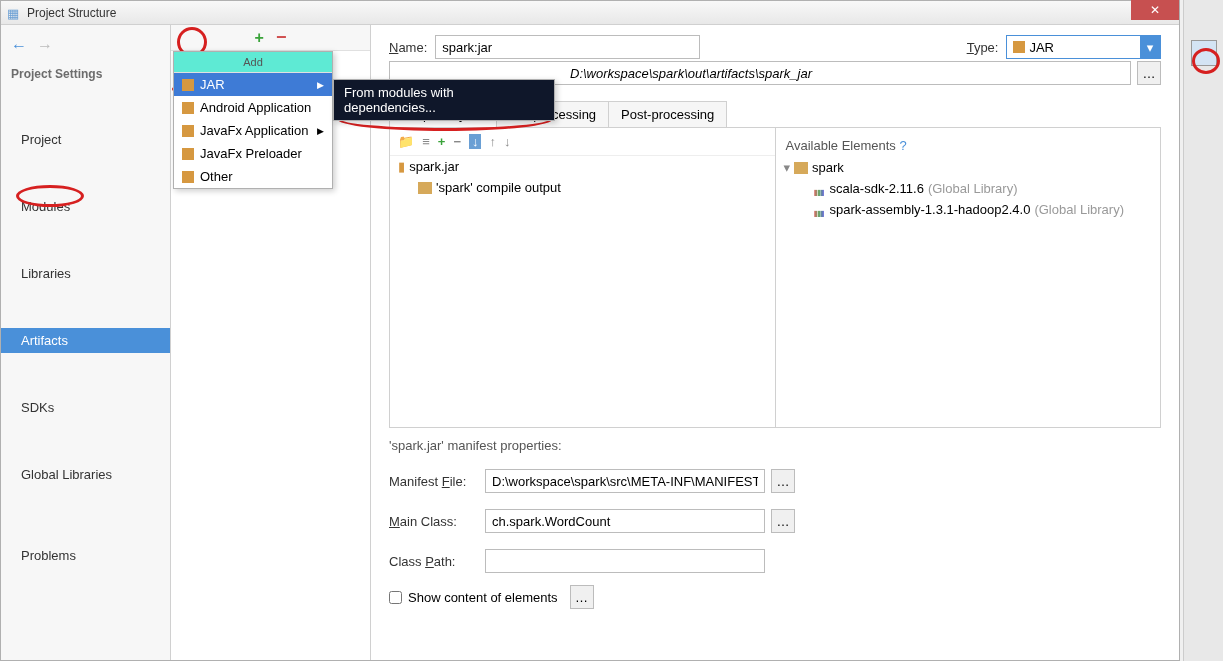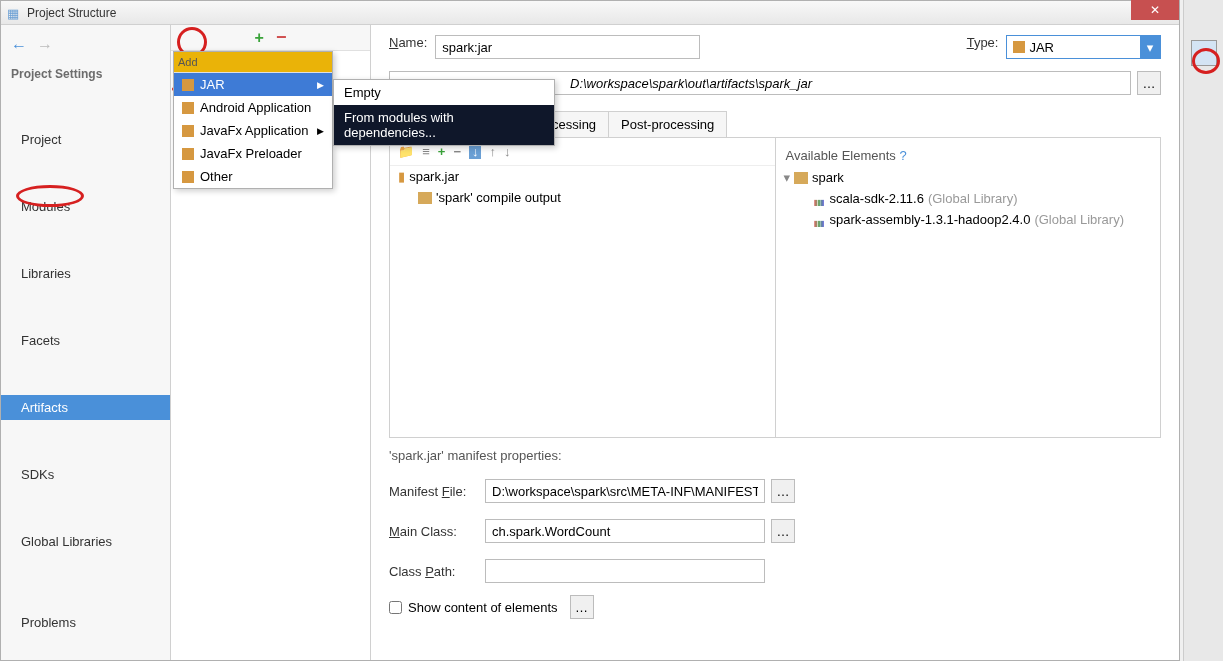--- a/index.html
+++ b/index.html
@@ -130,24 +130,24 @@
       position: absolute;
       left: 172px;
       top: 50px;
       width: 160px;
       background: #fff;
       border: 1px solid #b0b0b0;
       box-shadow: 2px 2px 6px rgba(0,0,0,0.2);
       z-index: 5;
     }
     .add-hdr {
-      text-align: left;
+      text-align: center;
       padding: 4px;
       border-bottom: 1px solid #e0e0e0;
-      background: #eab308;
+      background: #5eead4;
       font-size: 11px;
       color: #555;
     }
     .add-item {
       display: flex;
       align-items: center;
       padding: 4px 8px;
       gap: 6px;
       cursor: pointer;
     }
@@ -184,21 +184,22 @@
       color: #fff;
     }
     .main-pane {
       flex: 1;
       background: #fff;
       padding: 10px 18px;
       overflow: hidden;
     }
     .row {
       display: flex;
-      margin-bottom: 12px;
+      align-items: center;
+      margin-bottom: 2px;
       gap: 8px;
     }
     .lbl {
       color: #333;
     }
     .lbl .u {
       text-decoration: underline;
     }
     input[type=text], .text-input {
       border: 1px solid #bcbcbc;
@@ -364,21 +365,20 @@
   <div class="content">
     <div class="sidebar">
       <div class="nav-arrows">
         <span class="nav-arrow">←</span>
         <span class="nav-arrow dim">→</span>
       </div>
       <div class="section-hdr">Project Settings</div>
       <div class="nav-item">Project</div>
       <div class="nav-item">Modules</div>
       <div class="nav-item">Libraries</div>
-      <div class="nav-item">Facets</div>
       <div class="nav-item selected">Artifacts</div>
       <div class="nav-item">SDKs</div>
       <div class="nav-item">Global Libraries</div>
       <div style="height:14px"></div>
       <div class="nav-item">Problems</div>
     </div>
 
     <div class="middle-pane">
       <div class="mid-toolbar">
         <span class="plus-icon">+</span>
@@ -502,21 +502,20 @@
       <span class="mod-icon"></span>
       <span>JavaFx Preloader</span>
     </div>
     <div class="add-item">
       <span class="mod-icon"></span>
       <span>Other</span>
     </div>
   </div>
 
   <div class="sub-menu">
-    <div class="sub-item">Empty</div>
     <div class="sub-item highlighted">From modules with dependencies...</div>
   </div>
 
   <div class="circle-annotation c1"></div>
   <div class="circle-annotation c2"></div>
   <div class="circle-annotation c3"></div>
   <div class="circle-annotation c4"></div>
 </div>
 
 <div class="right-strip">

